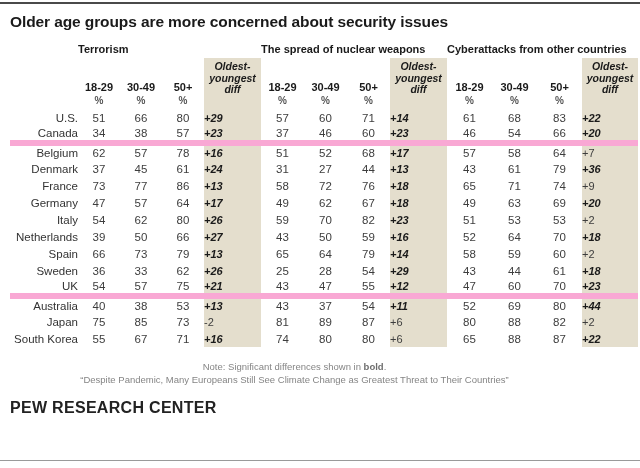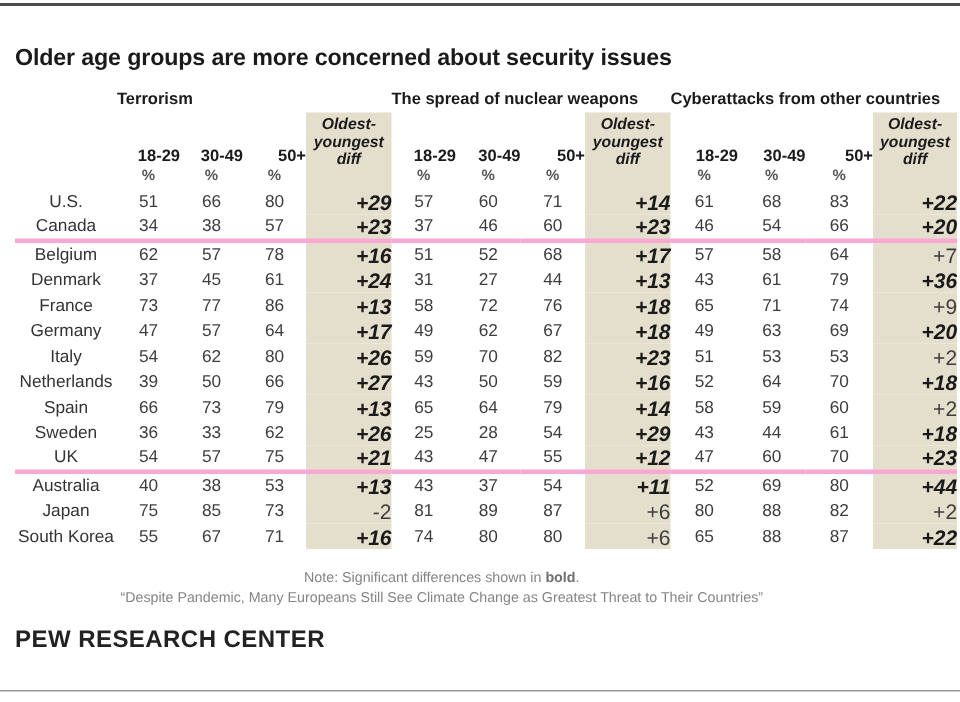--- a/index.html
+++ b/index.html
@@ -1,38 +1,38 @@
 <!DOCTYPE html>
 <html><head>
 <meta charset="utf-8">
 <style>
   * { margin: 0; padding: 0; box-sizing: border-box; }
   html, body { width: 640px; height: 468px; background: #ffffff; overflow: hidden; }
   body { font-family: "Liberation Sans", sans-serif; position: relative; }
-  .page { position: relative; width: 587px; height: 468px; padding: 17px 8px 0 10px; }
+  .page { position: relative; width: 587px; height: 468px; padding: 0 8px 0 10px; }
   .rule-top { position: absolute; top: 2px; left: 0; width: 640px; height: 2px; background: #4a4a4a; }
   .rule-bottom { position: absolute; bottom: 7px; left: 0; width: 640px; height: 1px; background: #9a9a9a; }
 
   .title { padding-top: 13px; font-size: 15.5px; font-weight: bold; color: #1a1a1a; letter-spacing: -0.1px; }
   .subtitle { margin-top: 7px; font-family: "Liberation Serif", serif; font-style: italic; font-size: 11.5px; color: #787878; }
 
   table { border-collapse: collapse; table-layout: fixed; width: 628px; margin-top: 12px; }
   th, td { padding: 0; }
 
   .group-row th { font-size: 11px; font-weight: bold; color: #1a1a1a; text-align: left; white-space: nowrap; padding-bottom: 3px; }
-  .age-h { font-size: 11px; font-weight: bold; color: #1a1a1a; text-align: right; vertical-align: bottom; padding-bottom: 1px; height: 36px; }
+  .age-h { font-size: 11px; font-weight: bold; color: #1a1a1a; text-align: center; vertical-align: bottom; padding-bottom: 1px; height: 36px; }
   .diff-h { font-size: 10.5px; font-weight: bold; font-style: italic; color: #1a1a1a; text-align: center; vertical-align: top; padding-top: 3px; line-height: 11.5px; margin-top: 16px; }
   .pct { font-size: 10px; color: #555; text-align: center; height: 15px; vertical-align: top; padding-top: 1px; }
 
   td.num { text-align: center; font-size: 11.5px; color: #3d3d3d; height: 17px; white-space: nowrap; }
-  td.country { font-size: 11.5px; color: #333333; white-space: nowrap; text-align: center; }
+  td.country { font-size: 11.5px; color: #333333; white-space: nowrap; text-align: right; }
   .beige { background: #e4decd; }
-  td.diff-val { text-align: right; font-size: 14px; color: #3d3d3d; }
+  td.diff-val { text-align: left; font-size: 11px; color: #3d3d3d; }
   td.diff-val.sig { font-weight: bold; font-style: italic; color: #1a1a1a; }
-  tr.group-end td { border-bottom: 3px solid #f9a8d4; }
+  tr.group-end td { border-bottom: 6px solid #f9a8d4; }
 
   .notes { margin-top: 13px; font-size: 9.5px; color: #858585; line-height: 13px; text-align: center; }
   .notes b { color: #6e6e6e; }
   .brand { margin-top: 13px; font-size: 16px; font-weight: bold; color: #222; letter-spacing: 0.3px; }
 </style>
 </head>
 <body>
 
 <div class="page">
   <div class="rule-top"></div>

